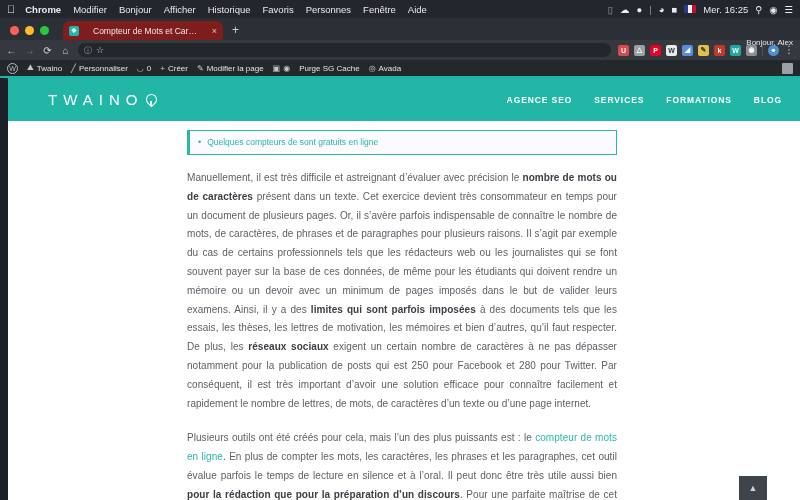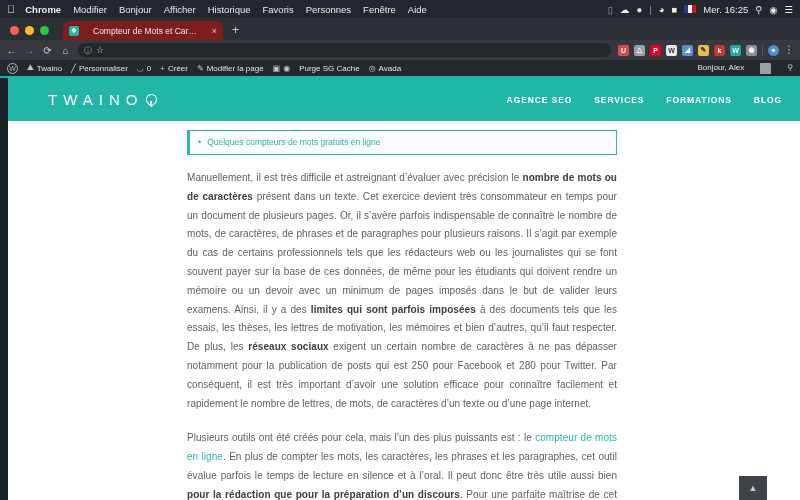--- a/index.html
+++ b/index.html
@@ -79,21 +79,21 @@
   
   .wpbar {
     height:18px; background:#23282d; display:flex; align-items:center;
     color:#e2e4e6; font-size:8px; padding:0 7px; gap:9px;
     border-bottom:2px solid #1fb2a6;
   }
   .wpitem { display:flex; align-items:center; gap:3px; white-space:nowrap; }
   .wplogo { width:11px; height:11px; border-radius:50%; border:1px solid #b6b9bd; color:#b6b9bd;
             font-size:7px; display:flex; align-items:center; justify-content:center; }
   .wpico { font-size:8px; opacity:.85; }
-  .wpright { margin-left:auto; display:flex; align-items:flex-start; gap:16px; }
+  .wpright { margin-left:auto; display:flex; align-items:flex-end; gap:16px;flex-direction:column; }
   .wpavatar { width:11px; height:11px; background:#9aa0a6; border-radius:1px; }
 
   
   .site { position:relative; background:#ffffff; height:424px; overflow:hidden; }
   .leftstrip { position:absolute; left:0; top:0; width:8px; height:424px; background:#1b2029; }
 
   .siteheader {
     height:43px; background:#22b6a6; display:flex; align-items:center;
     padding:0 18px 0 48px;
   }
@@ -269,21 +269,21 @@
           <span class="navlink">BLOG</span>
         </div>
       </div>
 
       <div class="content">
         <div class="wrap">
 
           <div class="tocbox">
             <div class="tocitem">
               <span class="tocbullet">•</span>
-              <span class="toclink">Quelques compteurs de mots gratuits en ligne</span>
+              <span class="toclink">Quelques compteurs de sont gratuits en ligne</span>
             </div>
           </div>
 
           <p class="para" id="p1"><span>Manuellement, il est très difficile et astreignant d’évaluer avec précision le </span><b>nombre de mots ou de caractères</b><span> présent dans un texte. Cet exercice devient très consommateur en temps pour un document de plusieurs pages. Or, il s’avère parfois indispensable de connaître le nombre de mots, de caractères, de phrases et de paragraphes pour plusieurs raisons. Il s’agit par exemple du cas de certains professionnels tels que les rédacteurs web ou les journalistes qui se font souvent payer sur la base de ces données, de même pour les étudiants qui doivent rendre un mémoire ou un devoir avec un minimum de pages imposés dans le but de valider leurs examens. Ainsi, il y a des </span><b>limites qui sont parfois imposées</b><span> à des documents tels que les essais, les thèses, les lettres de motivation, les mémoires et bien d’autres, qu’il faut respecter. De plus, les </span><b>réseaux sociaux</b><span> exigent un certain nombre de caractères à ne pas dépasser notamment pour la publication de posts qui est 250 pour Facebook et 280 pour Twitter. Par conséquent, il est   très important d’avoir une solution efficace pour connaître facilement et rapidement le nombre de lettres, de mots, de caractères d’un texte ou d’une page internet.</span></p>
           <p class="para tight" id="p2"><span>Plusieurs outils ont été créés pour cela, mais l’un des plus puissants est : le </span><a>compteur de mots en ligne</a><span>. En plus de compter les mots, les caractères, les phrases et les paragraphes, cet outil évalue parfois le temps de lecture en silence et à l’oral. Il peut donc être très utile aussi bien </span><b>pour la rédaction que pour la préparation d’un discours</b><span>. Pour une parfaite maîtrise de cet outil, je vous donne toutes les informations utiles accompagnées de quelques cas pratiques.</span></p>
 
         </div>
 
         <div class="totop">
           <span>▲</span>

